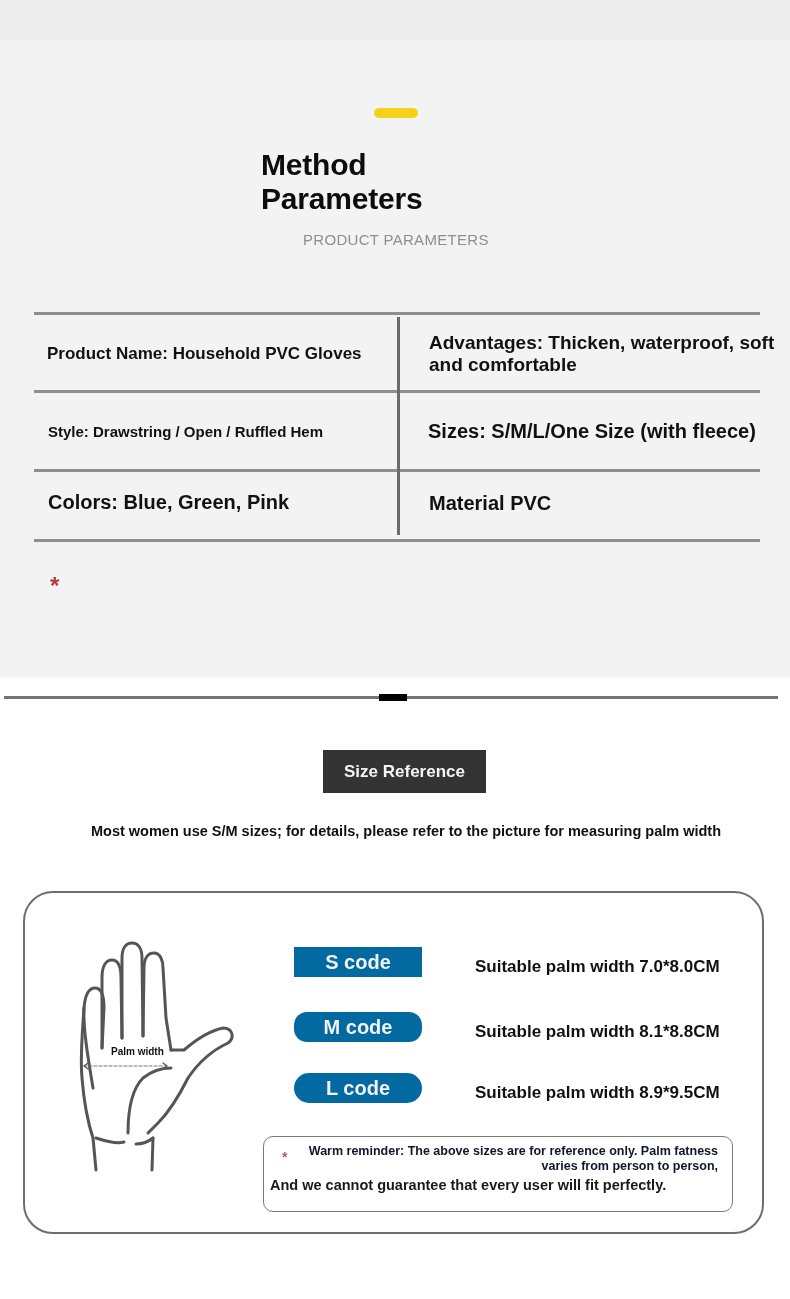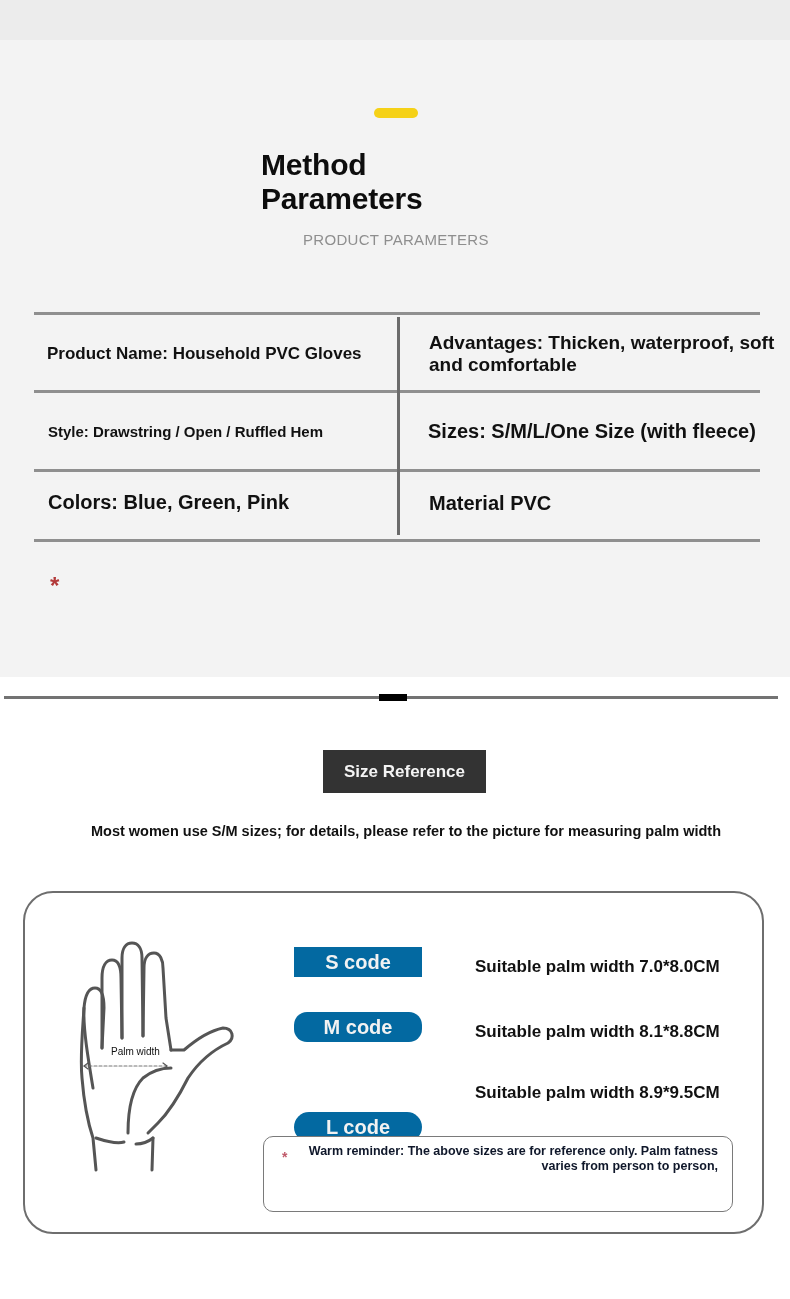--- a/index.html
+++ b/index.html
@@ -30,26 +30,26 @@
 
     .divider { position: absolute; left: 4px; top: 696px; width: 774px; height: 3px; background: #737373; }
     .divider-knob { position: absolute; left: 379px; top: 694px; width: 28px; height: 7px; background: #000; }
 
     .size-ref-btn { position: absolute; left: 323px; top: 750px; width: 163px; height: 43px; background: #333333; color: #f4f4f4; font-size: 17px; font-weight: bold; display: flex; align-items: center; justify-content: center; }
     .size-note { position: absolute; left: 0; top: 823px; width: 812px; text-align: center; font-size: 14.5px; font-weight: bold; color: #111; }
 
     .card { position: absolute; left: 23px; top: 891px; width: 741px; height: 343px; border: 2px solid #6e6e6e; border-radius: 30px; background: #fff; }
 
     .hand { position: absolute; left: 68px; top: 938px; width: 170px; height: 236px; }
-    .palm-label { position: absolute; left: 97px; top: 1046px; font-size: 10px; font-weight: normal; color: #111; padding-left: 14px; }
+    .palm-label { position: absolute; left: 97px; top: 1046px; font-size: 10px; font-weight: bold; color: #111; padding-left: 14px; }
 
     .code-btn { position: absolute; left: 294px; width: 128px; height: 30px; background: #0369a1; color: #f2f2f2; font-size: 20px; font-weight: bold; display: flex; align-items: center; justify-content: center; }
     .code-s { top: 947px; }
     .code-m { top: 1012px; border-radius: 13px; }
-    .code-l { top: 1112px; border-radius: 19px; }
+    .code-l { top: 1073px; border-radius: 19px; }
 
     .range { position: absolute; left: 475px; font-size: 17px; font-weight: bold; color: #111; }
     .range-s { top: 957px; }
     .range-m { top: 1022px; }
     .range-l { top: 1083px; }
 
     .reminder { position: absolute; left: 263px; top: 1136px; width: 470px; height: 76px; border: 1px solid #7a7a7a; border-radius: 10px; background: #fff; }
     .reminder .star { position: absolute; left: 18px; top: 12px; color: #c05a6a; font-size: 14px; font-weight: bold; }
     .reminder .line1 { position: absolute; right: 14px; top: 7px; width: 420px; text-align: right; font-size: 12.5px; line-height: 15px; font-weight: bold; color: #0f172a; }
     .reminder .line2 { position: absolute; left: 6px; top: 40px; font-size: 14.5px; font-weight: bold; color: #1a1a1a; }
@@ -126,13 +126,14 @@
 
 <div class="code-btn code-m">M code</div>
 <div class="range range-m">Suitable palm width 8.1*8.8CM</div>
 
 <div class="code-btn code-l">L code</div>
 <div class="range range-l">Suitable palm width 8.9*9.5CM</div>
 
 <div class="reminder">
   <span class="star">*</span>
   <div class="line1">Warm reminder: The above sizes are for reference only. Palm fatness varies from person to person,</div>
+  <div class="line2">And we cannot guarantee that every user will fit perfectly.</div>
 </div>
 
 </body></html>

